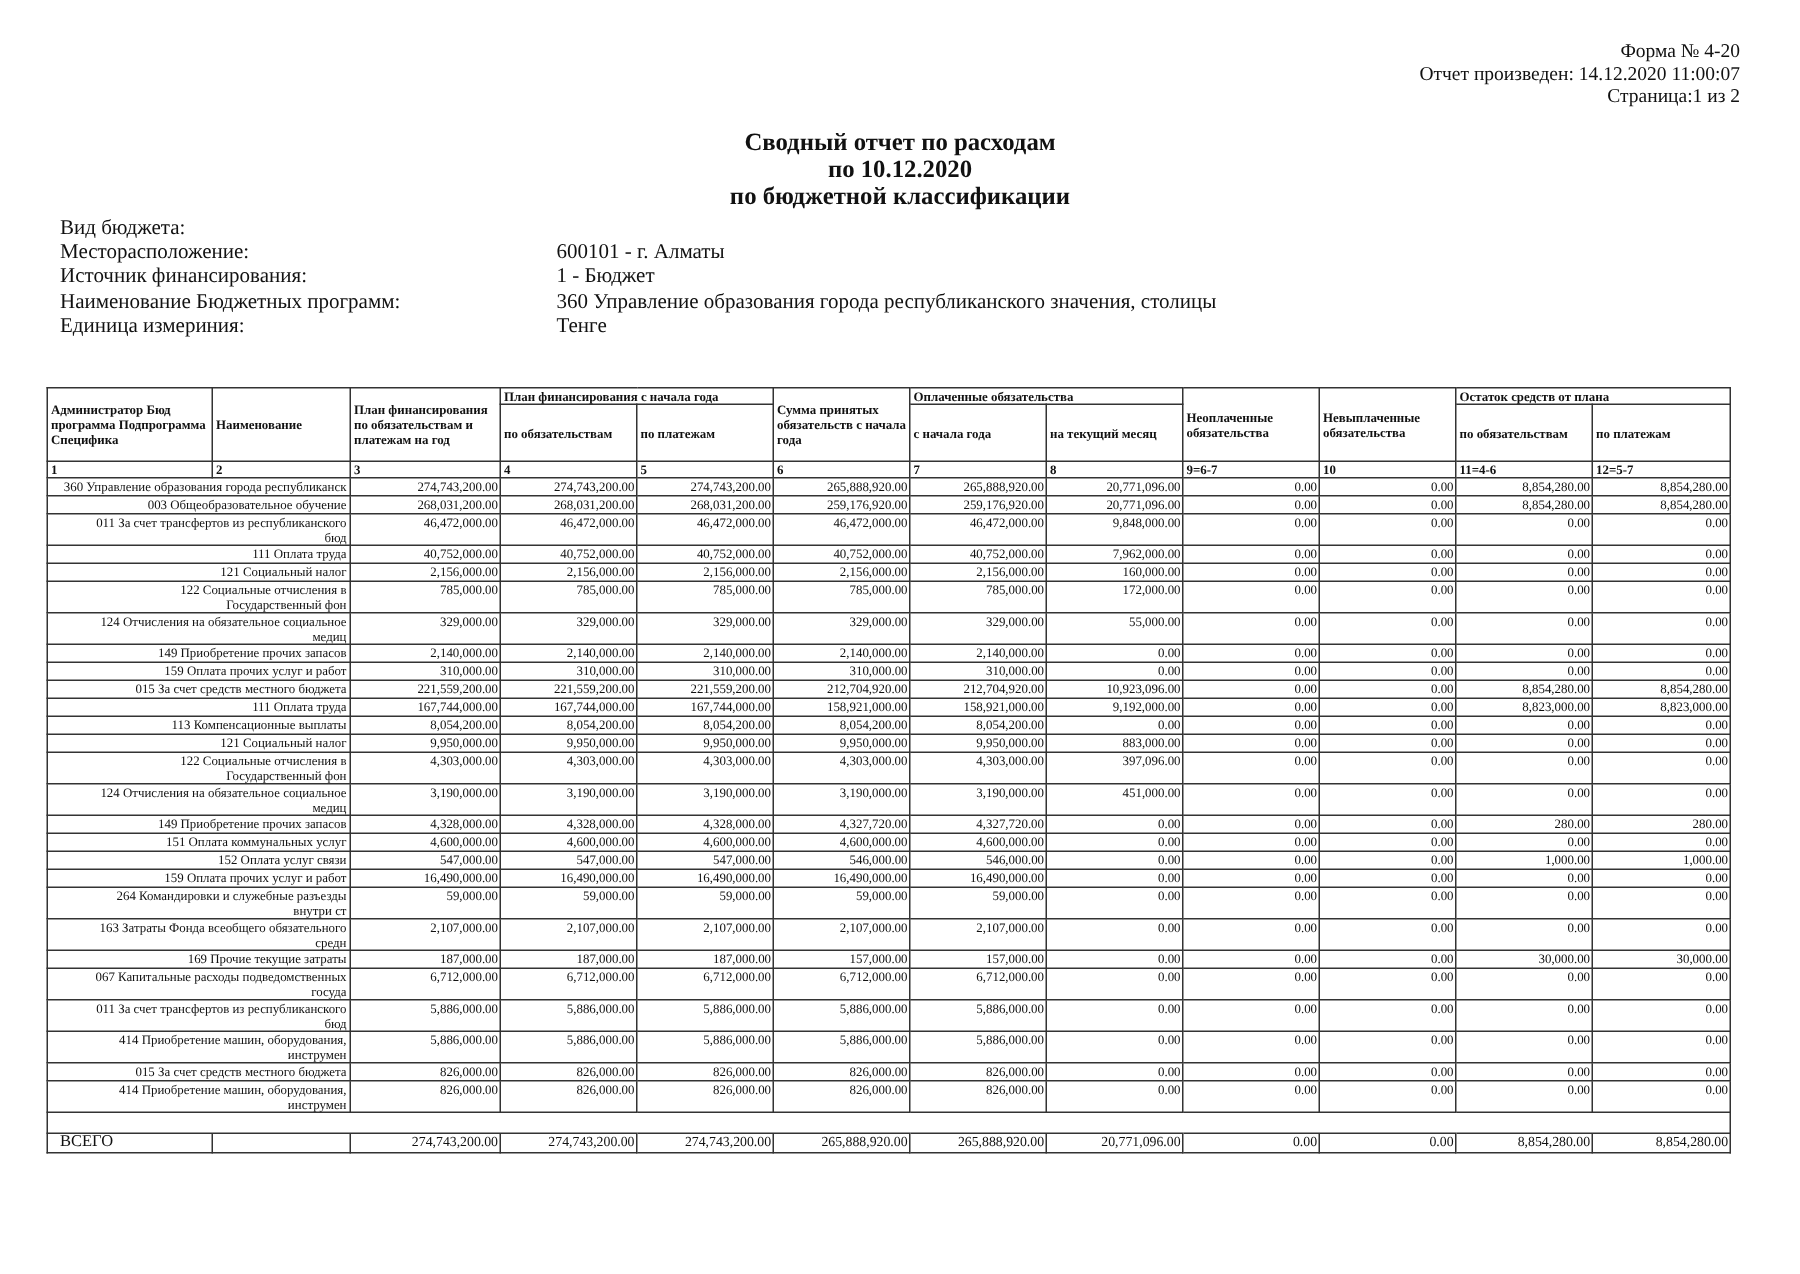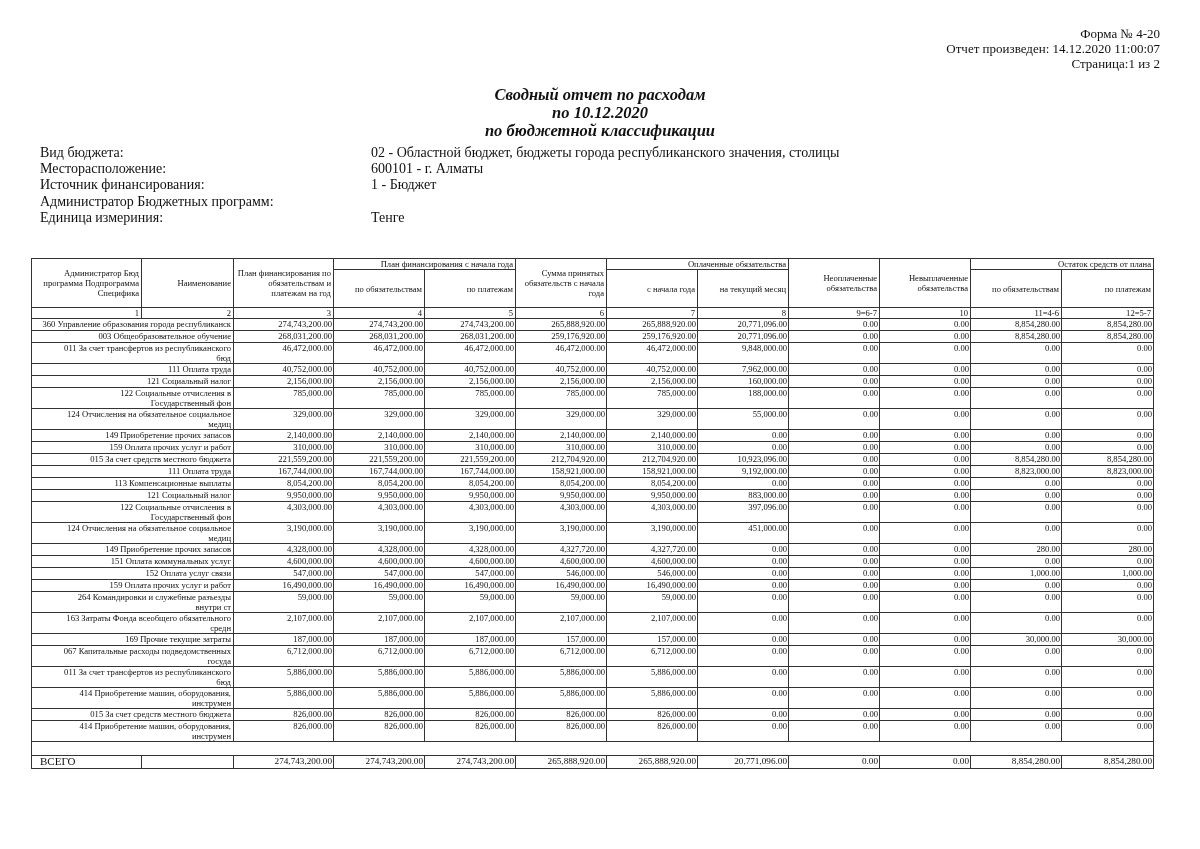--- a/index.html
+++ b/index.html
@@ -1,24 +1,24 @@
 <!DOCTYPE html>
 <html><head>
 <meta charset="utf-8">
 <style>
   html, body { margin:0; padding:0; background:#ffffff; }
   body { width:1200px; height:849px; position:relative; overflow:hidden; font-family:"Liberation Serif", serif; color:#111; }
   .corner { position:absolute; right:40px; top:26px; text-align:right; font-size:13px; line-height:15px; }
-  .title { position:absolute; left:0; width:1200px; top:86px; text-align:center; font-weight:bold; font-size:16.5px; line-height:18px;font-style:italic; }
+  .title { position:absolute; left:0; width:1200px; top:86px; text-align:center; font-weight:bold; font-size:16.5px; line-height:18px; }
   .meta { position:absolute; left:40px; top:145px; font-size:14px; line-height:16.2px; }
   .meta .row { display:flex;align-items:center; }
   .meta .lbl { width:331px; }
   table.rep { position:absolute; left:31px; top:258px; width:1122px; border-collapse:collapse; table-layout:fixed; font-size:8.6px; line-height:10px; }
   table.rep td, table.rep th { border:1px solid #333; padding:0 2px; vertical-align:top; }
-  table.rep th { font-weight:normal; text-align:right; vertical-align:middle; }
+  table.rep th { font-weight:bold; text-align:left; vertical-align:middle; }
   table.rep td.num { text-align:right; padding-right:1px; }
   table.rep td.code { text-align:right; }
   .ind0 { padding-left:3px !important; }
   .ind1 { padding-left:8px !important; }
   .ind2 { padding-left:18px !important; }
   .ind3 { padding-left:28px !important; }
   tr.r1 td { height:11px; }
   tr.r2 td { height:20px; }
   tr.blank td { height:13px; }
   tr.total td { height:12px; font-size:9.2px; }
@@ -35,32 +35,32 @@
 
 <div class="title">
   <div>Сводный отчет по расходам</div>
   <div>по 10.12.2020</div>
   <div>по бюджетной классификации</div>
 </div>
 
 <div class="meta">
   <div class="row">
       <span class="lbl">Вид бюджета:</span>
-      <span>02 - Областной бюджет, бюджеты города республиканского значения, столицы</span>
     </div>
   <div class="row">
       <span class="lbl">Месторасположение:</span>
       <span>600101 - г. Алматы</span>
     </div>
   <div class="row">
       <span class="lbl">Источник финансирования:</span>
       <span>1 - Бюджет</span>
     </div>
   <div class="row">
-      <span class="lbl">Администратор Бюджетных программ:</span>
+      <span class="lbl">Наименование Бюджетных программ:</span>
+      <span>360 Управление образования города республиканского значения, столицы</span>
     </div>
   <div class="row">
       <span class="lbl">Единица измериния:</span>
       <span>Тенге</span>
     </div>
 </div>
 
 <table class="rep">
   <colgroup>
     <col style="width:110px">
@@ -177,21 +177,21 @@
         <td class="num">0.00</td>
         <td class="num">0.00</td>
       </tr>
       <tr class="r2">
         <td colspan="2" class="code ind3">122  Социальные отчисления в Государственный фон</td>
         <td class="num">785,000.00</td>
         <td class="num">785,000.00</td>
         <td class="num">785,000.00</td>
         <td class="num">785,000.00</td>
         <td class="num">785,000.00</td>
-        <td class="num">188,000.00</td>
+        <td class="num">172,000.00</td>
         <td class="num">0.00</td>
         <td class="num">0.00</td>
         <td class="num">0.00</td>
         <td class="num">0.00</td>
       </tr>
       <tr class="r2">
         <td colspan="2" class="code ind3">124  Отчисления на обязательное социальное медиц</td>
         <td class="num">329,000.00</td>
         <td class="num">329,000.00</td>
         <td class="num">329,000.00</td>

